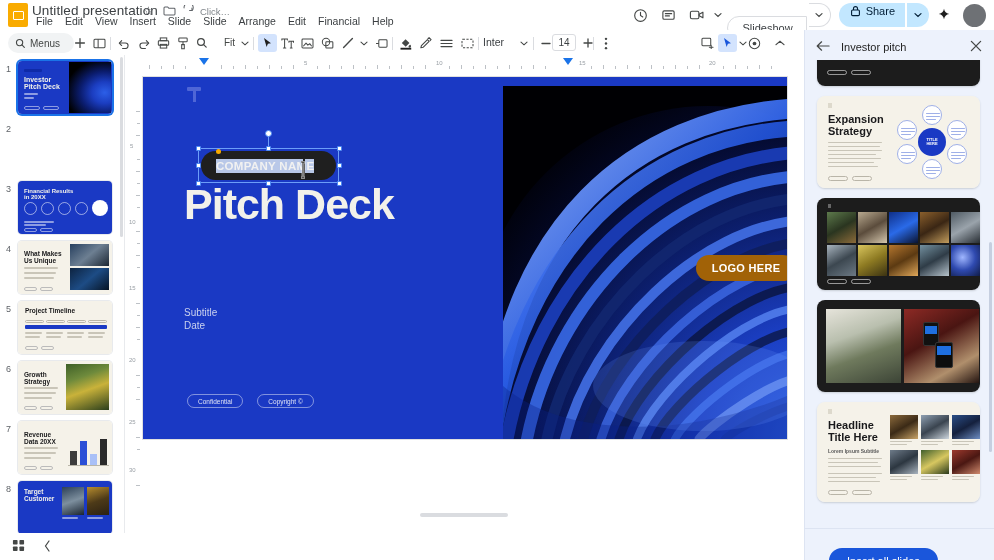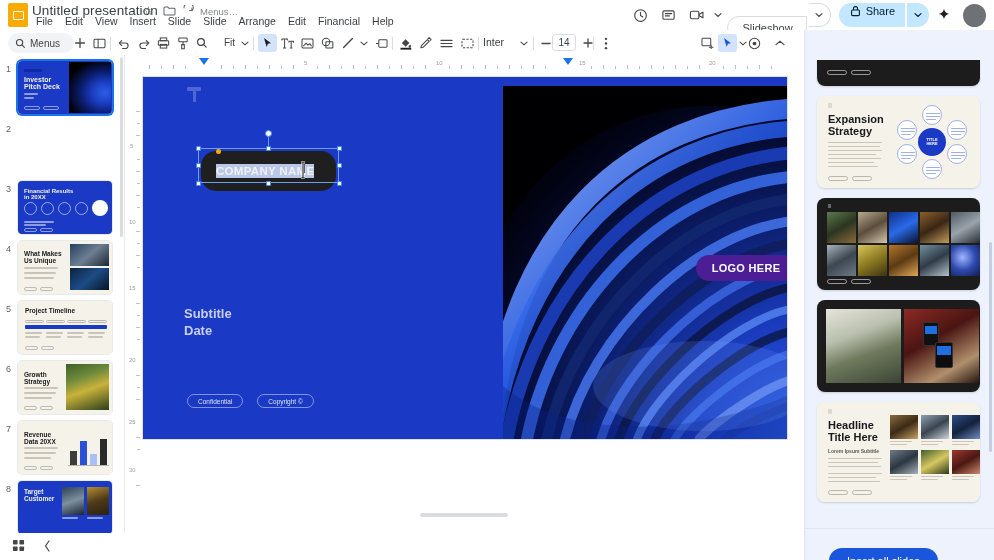--- a/index.html
+++ b/index.html
@@ -84,32 +84,32 @@
     box-shadow:0 0 0 1px #e0e0e0; }
   .hscroll { position:absolute; left:295px; top:458px; width:88px; height:4px; background:#dadce0; border-radius:3px;}
 
   
   .s1 { position:absolute; inset:0; background:#1a39c4; overflow:hidden; }
   .s1-logo { position:absolute; left:44px; top:10px; width:14px; height:18px; }
   .s1-logo .bar { position:absolute; left:0; top:0; width:14px; height:3.5px; background:#4f66d6; border-radius:1px;}
   .s1-logo .stem { position:absolute; left:5.5px; top:3.5px; width:3px; height:11px; background:#4f66d6; }
   .s1-title { position:absolute; left:41px; top:104px; font-size:43px; font-weight:bold; color:#f2f1ea;
     line-height:1.08; letter-spacing:-1px; }
-  .s1-sub { position:absolute; left:41px; top:229px; font-size:13px; font-weight:bold; color:#c9d0ee; line-height:1.3;}
+  .s1-sub { position:absolute; left:41px; top:229px; font-size:10px; font-weight:normal; color:#c9d0ee; line-height:1.3;}
   .s1-tags { position:absolute; left:44px; top:317px; display:flex; gap:14px; }
   .s1-tag { height:14px; padding:0 10px; border:1px solid rgba(255,255,255,.45); border-radius:8px;
     font-size:6.5px; color:#dfe3f5; display:flex; align-items:center; }
   .s1-photo { position:absolute; left:360px; top:9px; width:284px; height:353px; overflow:hidden; background:#000;}
 
-  .logo-pill { position:absolute; left:193px; top:169px; width:100px; height:26px; background:#4c1d95;
+  .logo-pill { position:absolute; left:193px; top:169px; width:100px; height:26px; background:#a16207;
     border-radius:13px; display:flex; align-items:center; justify-content:center; color:#fff;
     font-size:11px; font-weight:bold; letter-spacing:.3px; }
 
   
-  .sel-shape { position:absolute; left:58px; top:74px; width:135px; height:40px; background:#1f1f1f;
+  .sel-shape { position:absolute; left:58px; top:74px; width:135px; height:29px; background:#1f1f1f;
     border-radius:15px; display:flex; align-items:center; }
   .sel-shape .txt { margin-left:15px; font-size:11.5px; font-weight:bold; color:#f1f1f1; letter-spacing:.3px;
     background:#b9c8e8; padding:1px 0; }
   .sel-box { position:absolute; left:55px; top:71px; width:141px; height:35px; border:1px solid #6c9ef8; }
   .handle { position:absolute; width:5px; height:5px; background:#fff; border:1.3px solid #4c8bf5; border-radius:1px;}
   .rot-line { position:absolute; left:125px; top:58px; width:1px; height:13px; background:#6c9ef8; }
   .rot-handle { position:absolute; left:121.5px; top:53px; width:7px; height:7px; border-radius:50%;
     background:#fff; border:1.3px solid #4c8bf5; }
   .yellow-dot { position:absolute; left:73px; top:72px; width:5px; height:5px; border-radius:50%; background:#f9ab00;}
   .caret { position:absolute; left:160px; top:80px; width:1.5px; height:16px; background:#1f1f1f; }
@@ -167,21 +167,21 @@
       <svg width="13" height="11" viewBox="0 0 14 12">
           <path d="M1 3.2a1 1 0 011-1h3l1.2 1.3H12a1 1 0 011 1v5.3a1 1 0 01-1 1H2a1 1 0 01-1-1z" fill="none" stroke="#5f6368" stroke-width="1.1"></path>
         </svg>
     </div>
     <div class="ticon" id="history-icon2">
       <svg width="12" height="11" viewBox="0 0 13 12">
           <path d="M2.2 3.2A5 5 0 1111 6" fill="none" stroke="#5f6368" stroke-width="1.1" stroke-linecap="round"></path>
           <path d="M10.8 3.4V6.1h-2.6" fill="none" stroke="#5f6368" stroke-width="1.1" stroke-linecap="round"></path>
         </svg>
     </div>
-    <div class="saving-text">Menus…</div>
+    <div class="saving-text">Click…</div>
 
     <div class="menubar">
       <div class="mi">File</div>
       <div class="mi">Edit</div>
       <div class="mi">View</div>
       <div class="mi">Insert</div>
       <div class="mi">Slide</div>
       <div class="mi">Slide</div>
       <div class="mi">Arrange</div>
       <div class="mi">Edit</div>
@@ -648,20 +648,21 @@
     </div>
 
     <div class="slide-canvas">
       <div class="s1">
         <div class="s1-logo">
           <div class="bar"></div>
             <div class="stem"></div>
         </div>
 
         <div class="s1-title">
+          <div>Pitch Deck</div>
         </div>
 
         <div class="s1-sub">
           <div>Subtitle</div>
           <div>Date</div>
         </div>
 
         <div class="s1-tags">
           <div class="s1-tag">Confidential</div>
           <div class="s1-tag">Copyright ©</div>
@@ -737,20 +738,33 @@
             </svg>
         </div>
       </div>
     </div>
 
     <div class="hscroll"></div>
   </div>
 
 
   <div class="rpanel">
+    <div class="rp-head">
+      <div class="rp-back">
+        <svg width="14" height="12" viewBox="0 0 15 12">
+            <path d="M14 6H1.5M6 1.5L1.3 6l4.7 4.5" fill="none" stroke="#444746" stroke-width="1.3" stroke-linecap="round" stroke-linejoin="round"></path>
+          </svg>
+      </div>
+      <div class="rp-title">Investor pitch</div>
+      <div class="rp-close">
+        <svg width="12" height="12" viewBox="0 0 12 12">
+            <path d="M1.4 1.4l9.2 9.2M10.6 1.4l-9.2 9.2" stroke="#444746" stroke-width="1.3" stroke-linecap="round"></path>
+          </svg>
+      </div>
+    </div>
 
     <div class="rp-list">
       <div class="rp-scroll"></div>
 
       <div class="rp-card" style="top:-20px;height:46px">
         <div class="c-dark"></div>
 
         <div class="c-pill lt" style="left:10px;top:30px;width:20px"></div>
         <div class="c-pill lt" style="left:34px;top:30px;width:20px"></div>
       </div>

